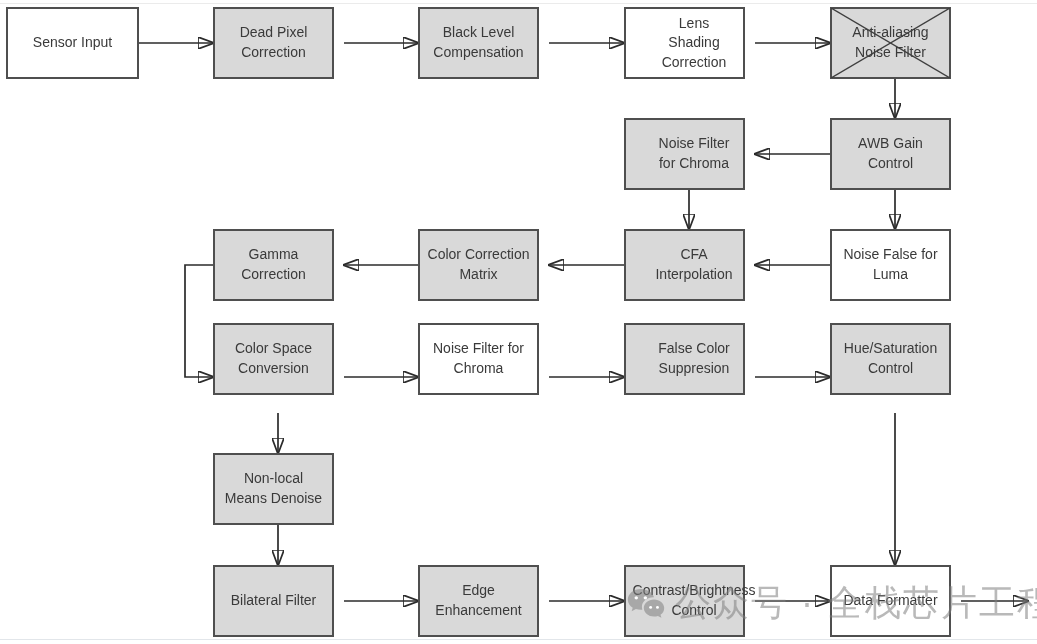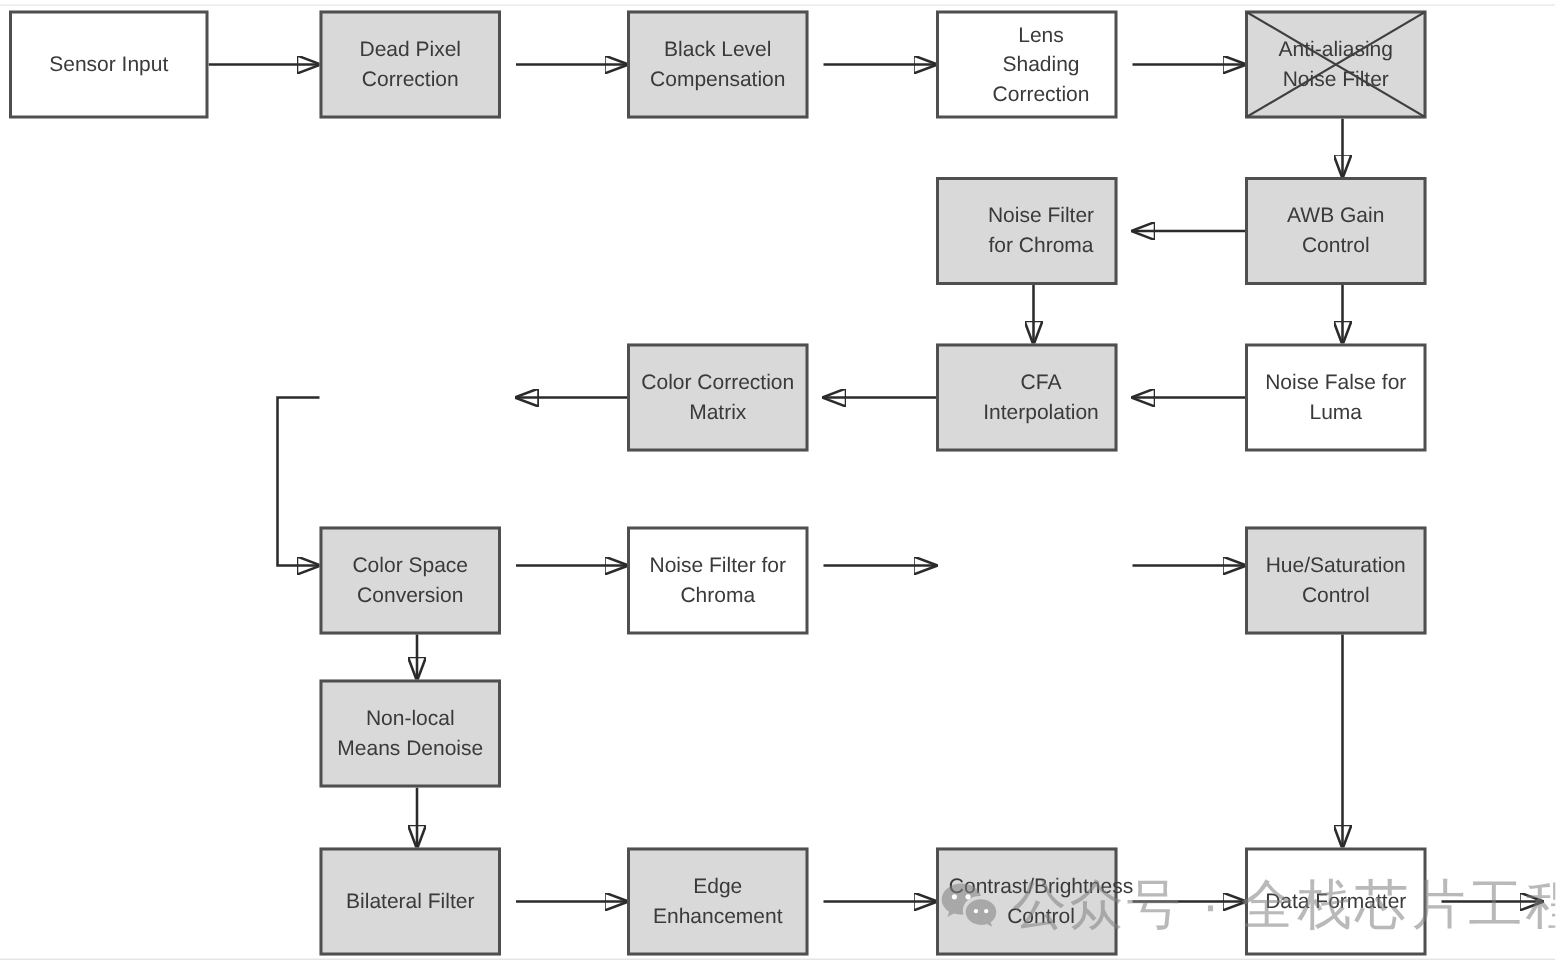--- a/index.html
+++ b/index.html
@@ -21,21 +21,21 @@
   .node .cross{position:absolute;left:-1px;top:-1px;width:calc(100% + 2px);height:calc(100% + 2px);pointer-events:none;}
   .node .cross line{stroke:#3f3f3f;stroke-width:1.4;vector-effect:non-scaling-stroke;}
   .c0{left:6px;width:133px;}
   .c1{left:213px;}
   .c2{left:418px;}
   .c3{left:624px;padding-left:26px;}
   .c4{left:830px;}
   .r0{top:7px;}
   .r1{top:118px;}
   .r2{top:229px;}
-  .r3{top:351px;justify-content:flex-end;}
+  .r3{top:323px;justify-content:flex-end;}
   .r4{top:453px;}
   .r5{top:565px;}
   .edges{position:absolute;left:0;top:0;width:1037px;height:644px;z-index:1;}
   .edges path{stroke:#2b2b2b;stroke-width:1.7;fill:none;}
   .watermark{
     position:absolute;left:626px;top:579px;z-index:6;
     display:flex;align-items:center;gap:9px;
     color:rgba(128,128,128,0.55);font-size:36px;letter-spacing:2px;
     white-space:nowrap;pointer-events:none;
   }
@@ -99,35 +99,41 @@
     <span>Anti-aliasing Noise Filter</span>
   </div>
 
   <div class="node gray c3 r1">
     <span>Noise Filter for Chroma</span>
   </div>
   <div class="node gray c4 r1">
     <span>AWB Gain Control</span>
   </div>
 
+  <div class="node gray c1 r2">
+    <span>Gamma Correction</span>
+  </div>
   <div class="node gray c2 r2">
     <span>Color Correction Matrix</span>
   </div>
   <div class="node gray c3 r2">
     <span>CFA Interpolation</span>
   </div>
   <div class="node white c4 r2">
     <span>Noise False for Luma</span>
   </div>
 
   <div class="node gray c1 r3">
     <span>Color Space Conversion</span>
   </div>
   <div class="node white c2 r3">
     <span>Noise Filter for Chroma</span>
+  </div>
+  <div class="node gray c3 r3">
+    <span>False Color Suppresion</span>
   </div>
   <div class="node gray c4 r3">
     <span>Hue/Saturation Control</span>
   </div>
 
   <div class="node gray c1 r4">
     <span>Non-local Means Denoise</span>
   </div>
 
   <div class="node gray c1 r5">

